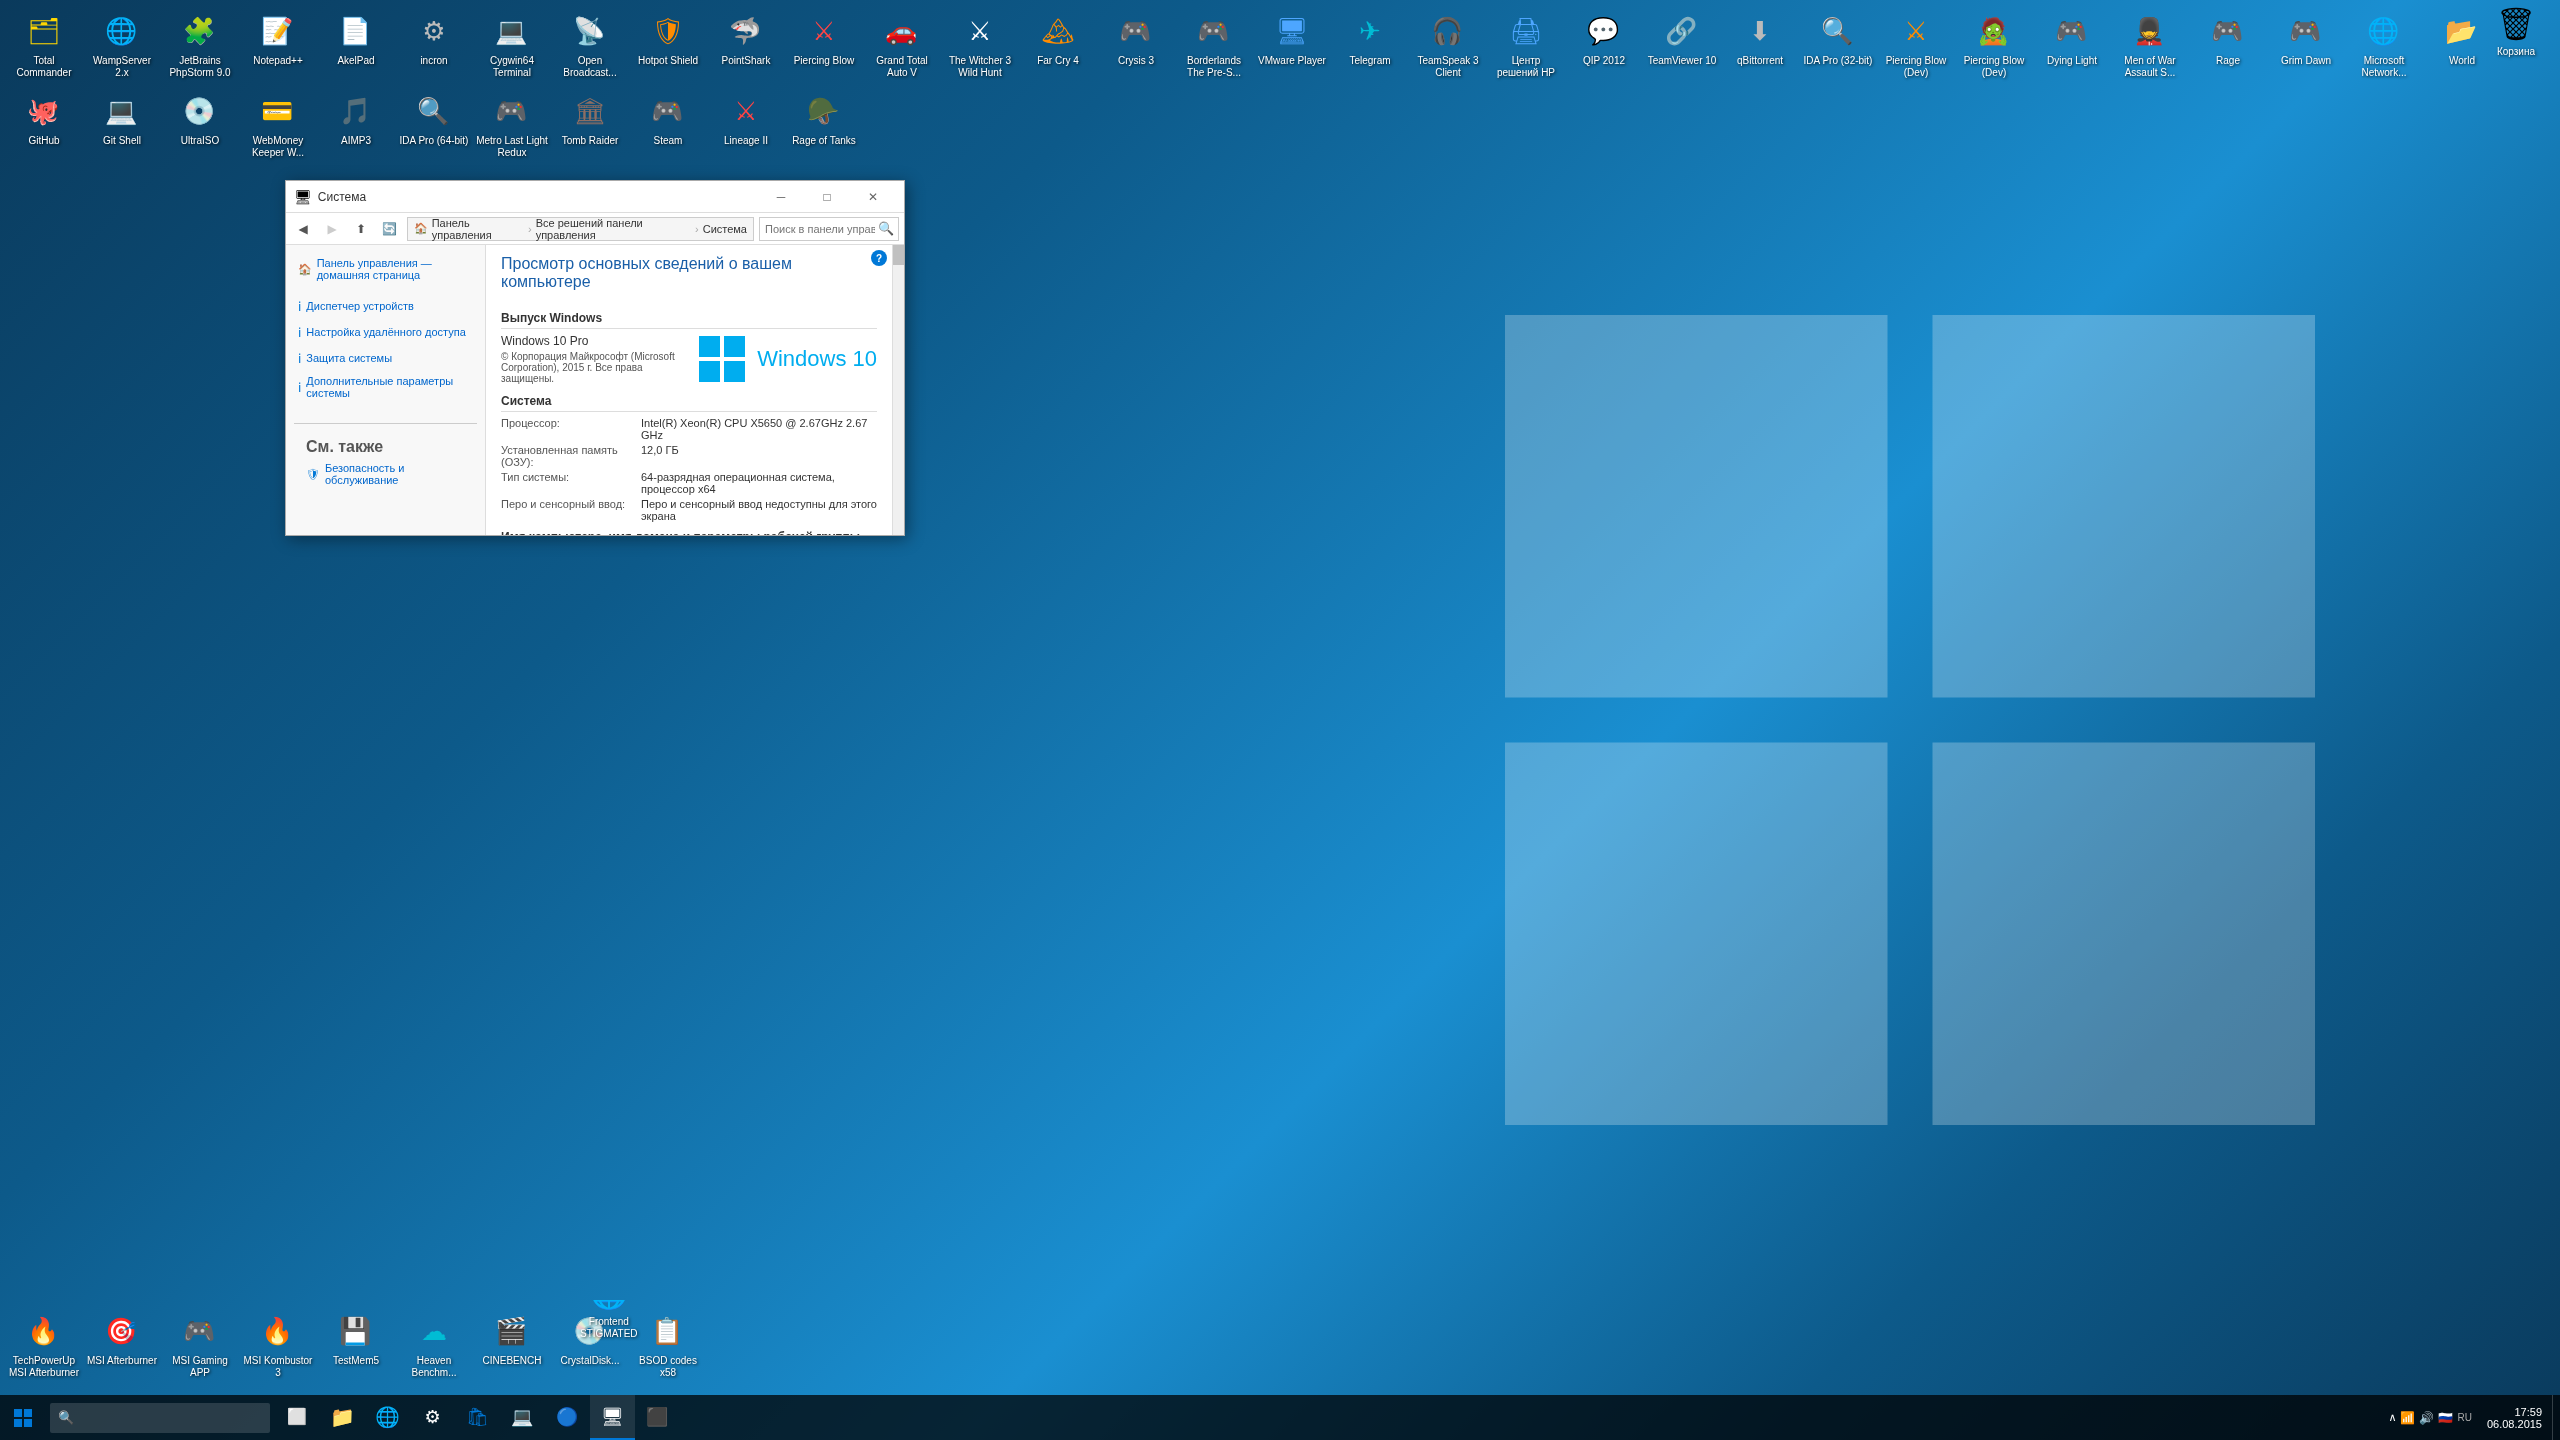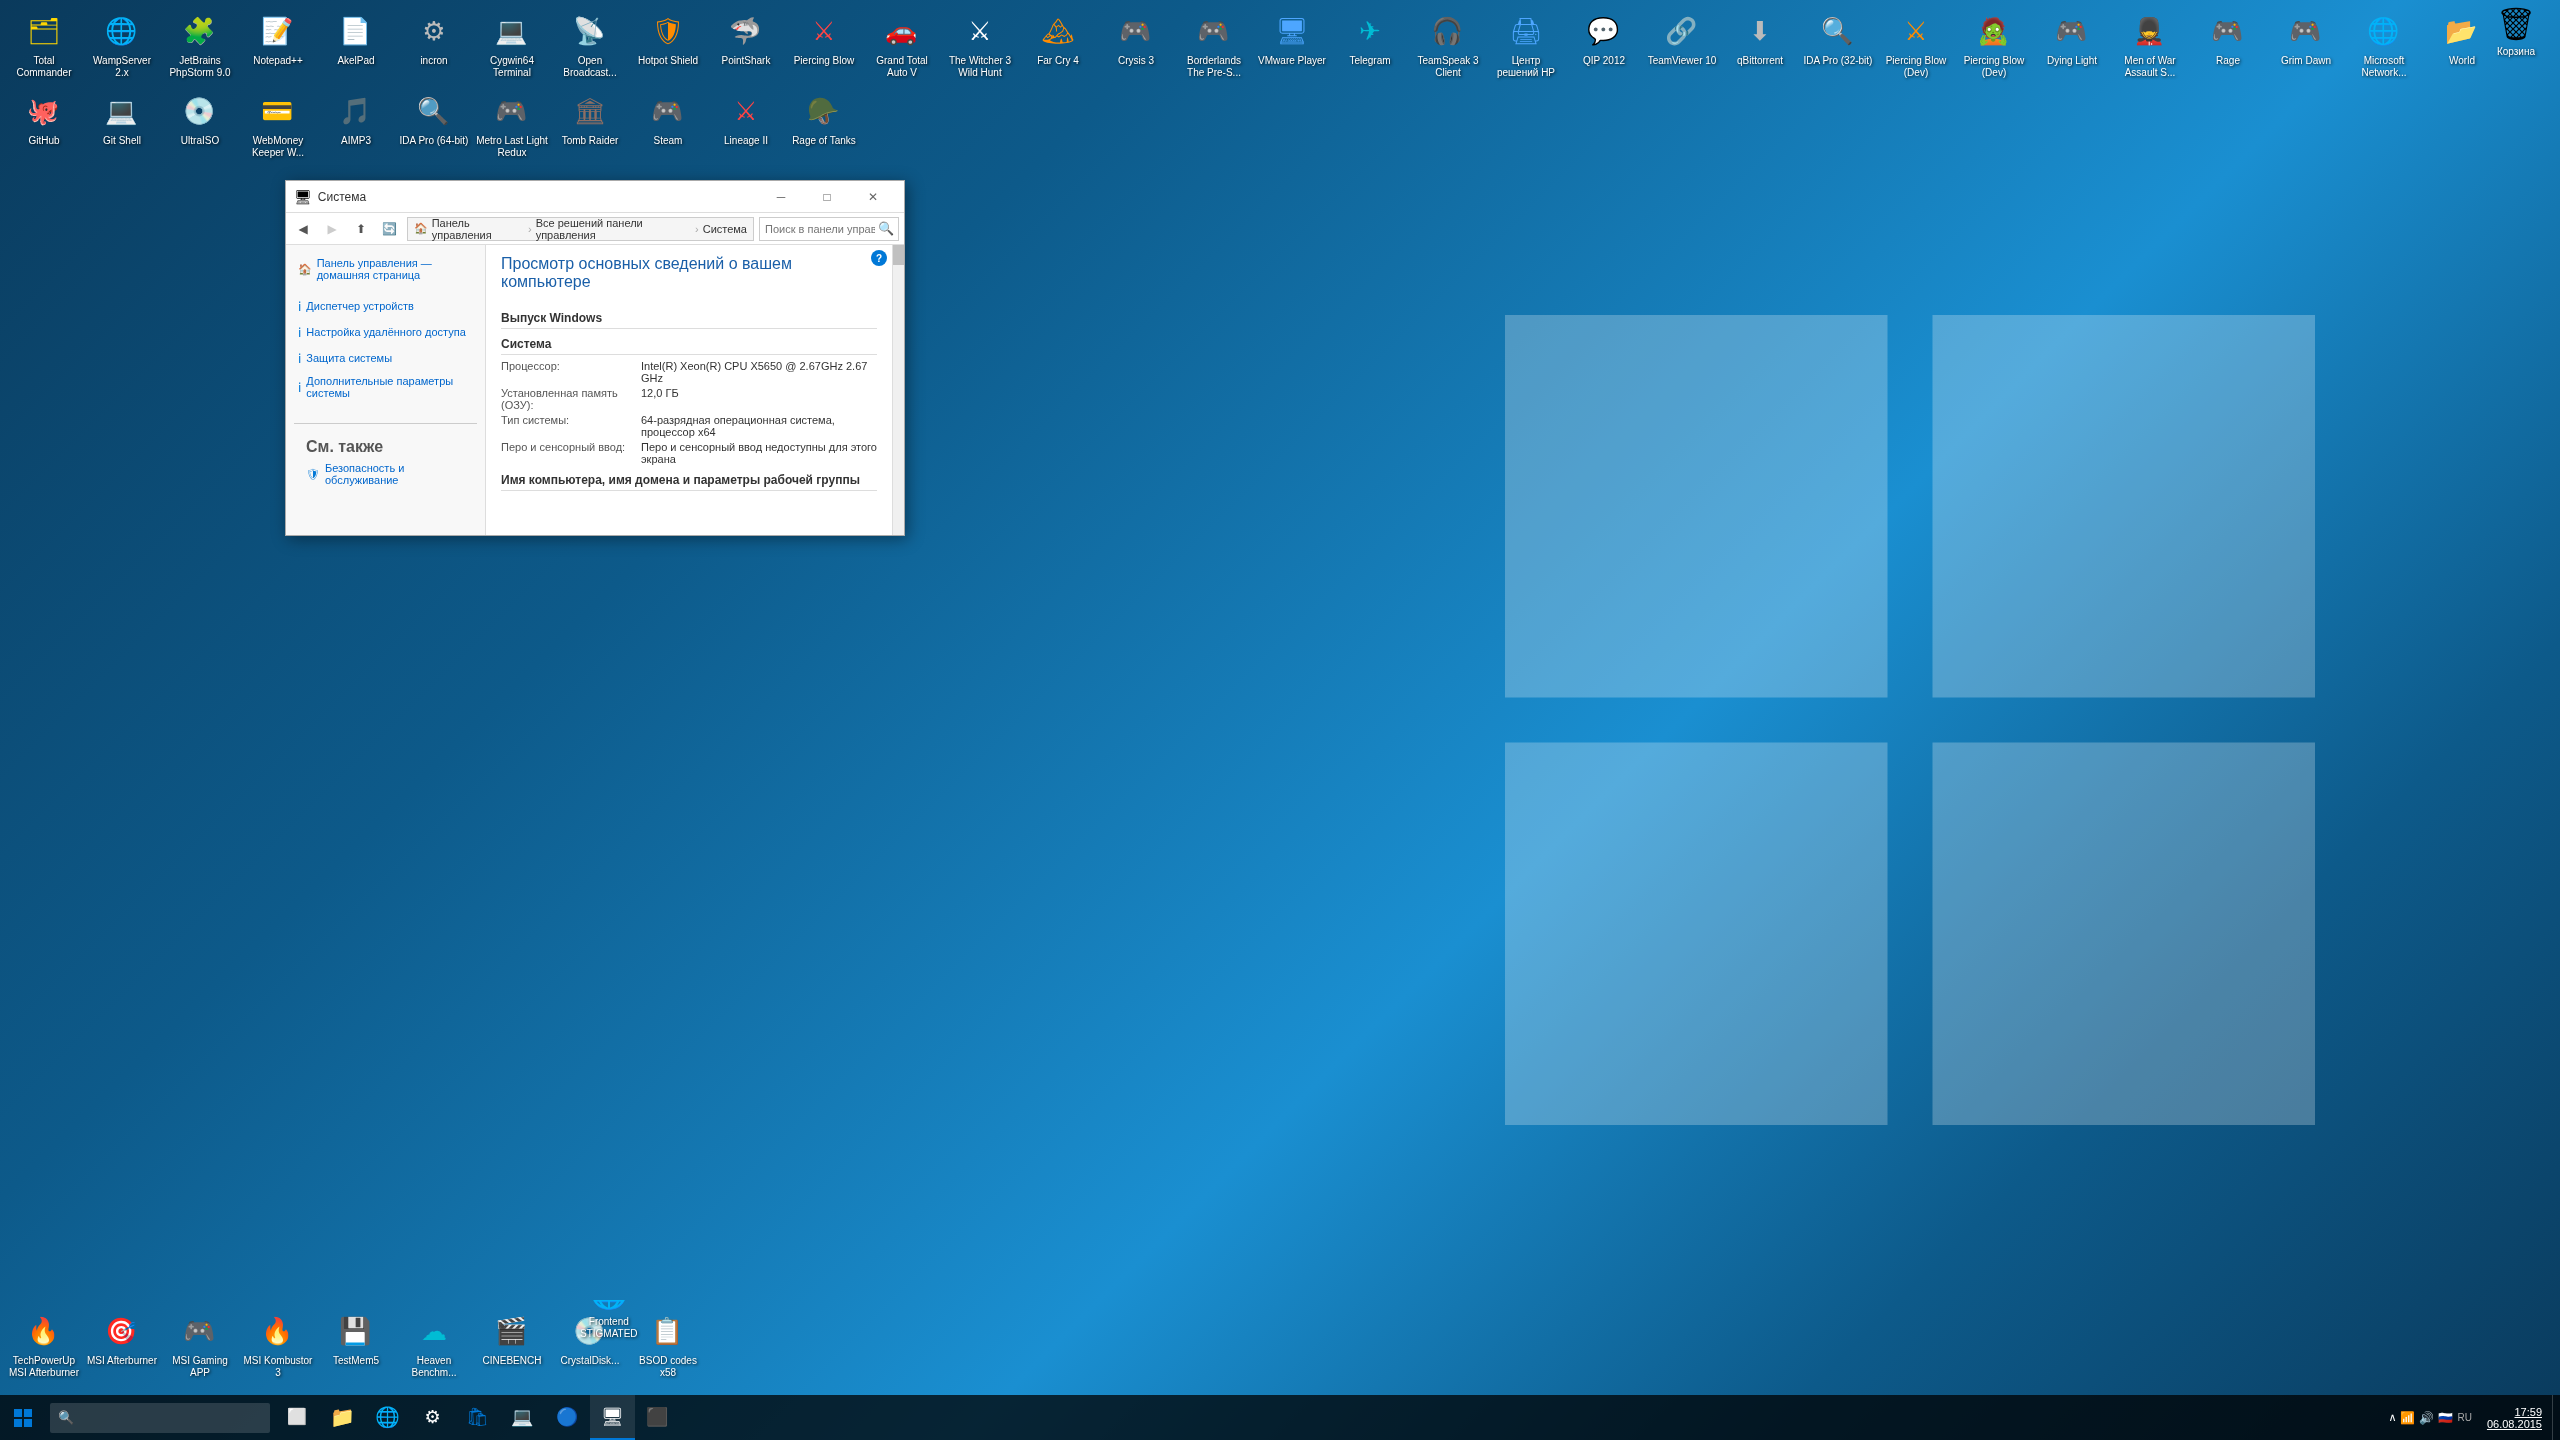--- a/index.html
+++ b/index.html
@@ -96,21 +96,20 @@
       background: rgba(255,255,255,0.1);
     }
 
     .taskbar-right {
       display: flex;
       align-items: center;
       padding: 0 10px;
       gap: 5px;
       font-size: 11px;
       color: white;
-      text-decoration: underline;
     }
 
     .taskbar-time {
       text-align: right;
       font-size: 11px;
       color: white;
     }
 
     
     .system-window {
@@ -645,20 +644,36 @@
       <div class="window-main">
 
         <div style="position:absolute;top:5px;right:5px;width:16px;height:16px;background:#0078d7;border-radius:50%;display:flex;align-items:center;justify-content:center;cursor:pointer;">
           <span style="color:white;font-size:10px;font-weight:bold;">?</span>
         </div>
 
         <div class="main-title">Просмотр основных сведений о вашем компьютере</div>
 
         <div class="section-header">Выпуск Windows</div>
 
+        <div style="display:flex;align-items:flex-start;margin-bottom:10px;">
+          <div style="flex:1;">
+            <div style="font-size:12px;color:#333;margin-bottom:3px;">Windows 10 Pro</div>
+            <div style="font-size:10px;color:#555;">© Корпорация Майкрософт (Microsoft Corporation), 2015 г. Все права защищены.</div>
+          </div>
+
+          <div style="display:flex;align-items:center;gap:10px;">
+            <svg width="50" height="50" viewBox="0 0 50 50">
+              <rect x="2" y="2" width="21" height="21" fill="#00adef"></rect>
+              <rect x="27" y="2" width="21" height="21" fill="#00adef"></rect>
+              <rect x="2" y="27" width="21" height="21" fill="#00adef"></rect>
+              <rect x="27" y="27" width="21" height="21" fill="#00adef"></rect>
+            </svg>
+            <div style="font-size:22px;color:#00adef;font-weight:200;">Windows <strong style="font-weight:300;">10</strong></div>
+          </div>
+        </div>
 
         <div class="section-header">Система</div>
 
         <div class="info-row">
           <span class="info-label">Процессор:</span>
           <span class="info-value">Intel(R) Xeon(R) CPU    X5650 @ 2.67GHz  2.67 GHz</span>
         </div>
         <div class="info-row">
           <span class="info-label">Установленная память (ОЗУ):</span>
           <span class="info-value">12,0 ГБ</span>

